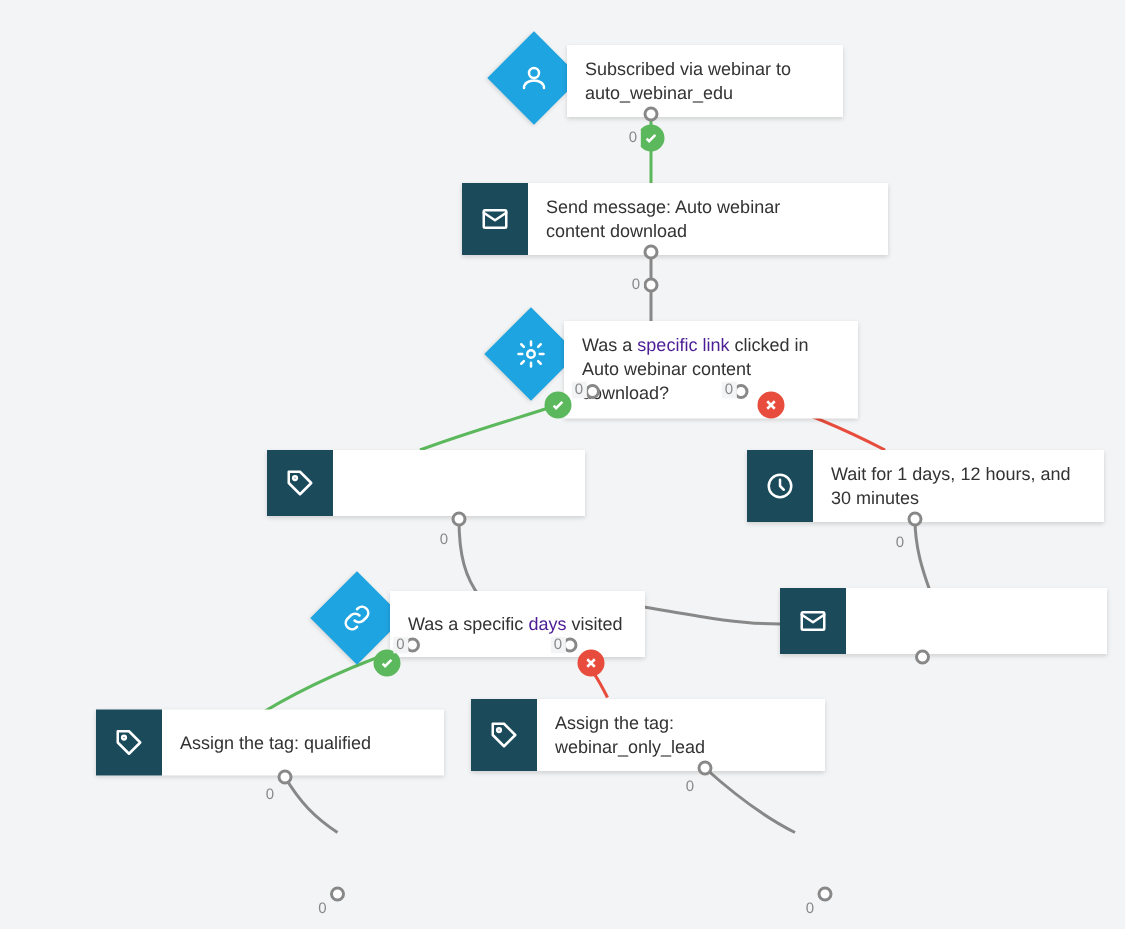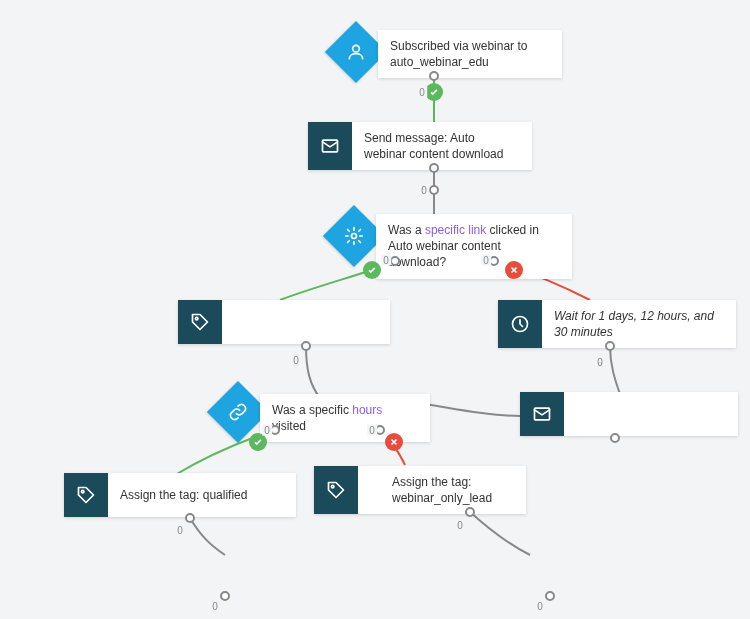--- a/index.html
+++ b/index.html
@@ -44,21 +44,21 @@
   .diamond {
     position: absolute;
     width: 44px; height: 44px;
     transform: translate(-50%, -50%) rotate(45deg);
     background: #1ea4e0;
     display: flex; align-items: center; justify-content: center;
     box-shadow: 0 1px 3px rgba(0,0,0,0.15);
   }
   .diamond > span { transform: rotate(-45deg); color: #fff; display:flex; }
 
-  .linktext { color: #8b5cf6; }
+  .linktext { color: #4c1d95; }
 
   .count {
     position: absolute;
     font-size: 10px;
     color: #888;
     background: #f3f4f5;
     padding: 0 2px;
     transform: translate(-50%, -50%);
   }
 
@@ -130,21 +130,21 @@
   </div>
 </div>
 <div class="port" style="left:434px; top:76px;"></div>
 <div class="badge yes" style="left:434px; top:92px;">
       <svg viewBox="0 0 24 24" stroke="#fff" stroke-width="4" fill="none">
         <path d="M5 13l4 4 10-10"></path>
       </svg>
     </div>
 <div class="count" style="left:422px; top:92px;">0</div>
 
-<div class="node" style="left:308px; top:122px; width:224px;">
+<div class="node" style="left:308px; top:122px; width:284px;">
   <div class="icon">
         <svg class="isvg" viewBox="0 0 24 24">
           <rect x="3" y="5" width="18" height="14" rx="1"></rect>
           <path d="M3 7l9 6 9-6"></path>
         </svg>
       </div>
   <div class="body">Send message: Auto webinar content download</div>
 </div>
 <div class="port" style="left:434px; top:168px;"></div>
 <div class="port" style="left:434px; top:190px;"></div>
@@ -182,21 +182,21 @@
   <div class="icon">
         <svg class="isvg" viewBox="0 0 24 24">
           <path d="M3 12V3h9l9 9-9 9z"></path>
           <circle cx="8" cy="8" r="1.5"></circle>
         </svg>
       </div>
 </div>
 <div class="port" style="left:306px; top:346px;"></div>
 <div class="count" style="left:296px; top:360px;">0</div>
 
-<div class="node" style="left:498px; top:300px; width:238px;font-style:italic;">
+<div class="node" style="left:498px; top:300px; width:238px;">
   <div class="icon">
         <svg class="isvg" viewBox="0 0 24 24">
           <circle cx="12" cy="12" r="9"></circle>
           <path d="M12 7v5l3 3"></path>
         </svg>
       </div>
   <div class="body">Wait for 1 days, 12 hours, and 30 minutes</div>
 </div>
 <div class="port" style="left:610px; top:346px;"></div>
 <div class="count" style="left:600px; top:362px;">0</div>
@@ -204,21 +204,21 @@
 <div class="diamond" style="left:238px; top:412px;">
   <span>
         <svg class="isvg" viewBox="0 0 24 24">
           <path d="M10 14a5 5 0 0 0 7 0l3-3a5 5 0 0 0-7-7l-1 1"></path>
           <path d="M14 10a5 5 0 0 0-7 0l-3 3a5 5 0 0 0 7 7l1-1"></path>
         </svg>
       </span>
 </div>
 <div class="node cond" style="left:260px; top:394px; width:170px;">
   <div class="body">
-    <span><span>Was a specific </span><span class="linktext">hours</span><span> visited</span></span>
+    <span><span>Was a specific </span><span class="linktext">days</span><span> visited</span></span>
   </div>
 </div>
 <div class="port" style="left:275px; top:430px;"></div>
 <div class="port" style="left:380px; top:430px;"></div>
 <div class="badge yes" style="left:258px; top:442px;">
       <svg viewBox="0 0 24 24" stroke="#fff" stroke-width="4" fill="none">
         <path d="M5 13l4 4 10-10"></path>
       </svg>
     </div>
 <div class="badge no" style="left:394px; top:442px;">
@@ -244,21 +244,21 @@
         <svg class="isvg" viewBox="0 0 24 24">
           <path d="M3 12V3h9l9 9-9 9z"></path>
           <circle cx="8" cy="8" r="1.5"></circle>
         </svg>
       </div>
   <div class="body">Assign the tag: qualified</div>
 </div>
 <div class="port" style="left:190px; top:518px;"></div>
 <div class="count" style="left:180px; top:530px;">0</div>
 
-<div class="node" style="left:314px; top:466px; width:212px;gap:22px;">
+<div class="node" style="left:314px; top:466px; width:236px;">
   <div class="icon">
         <svg class="isvg" viewBox="0 0 24 24">
           <path d="M3 12V3h9l9 9-9 9z"></path>
           <circle cx="8" cy="8" r="1.5"></circle>
         </svg>
       </div>
   <div class="body">Assign the tag: webinar_only_lead</div>
 </div>
 <div class="port" style="left:470px; top:512px;"></div>
 <div class="count" style="left:460px; top:525px;">0</div>

